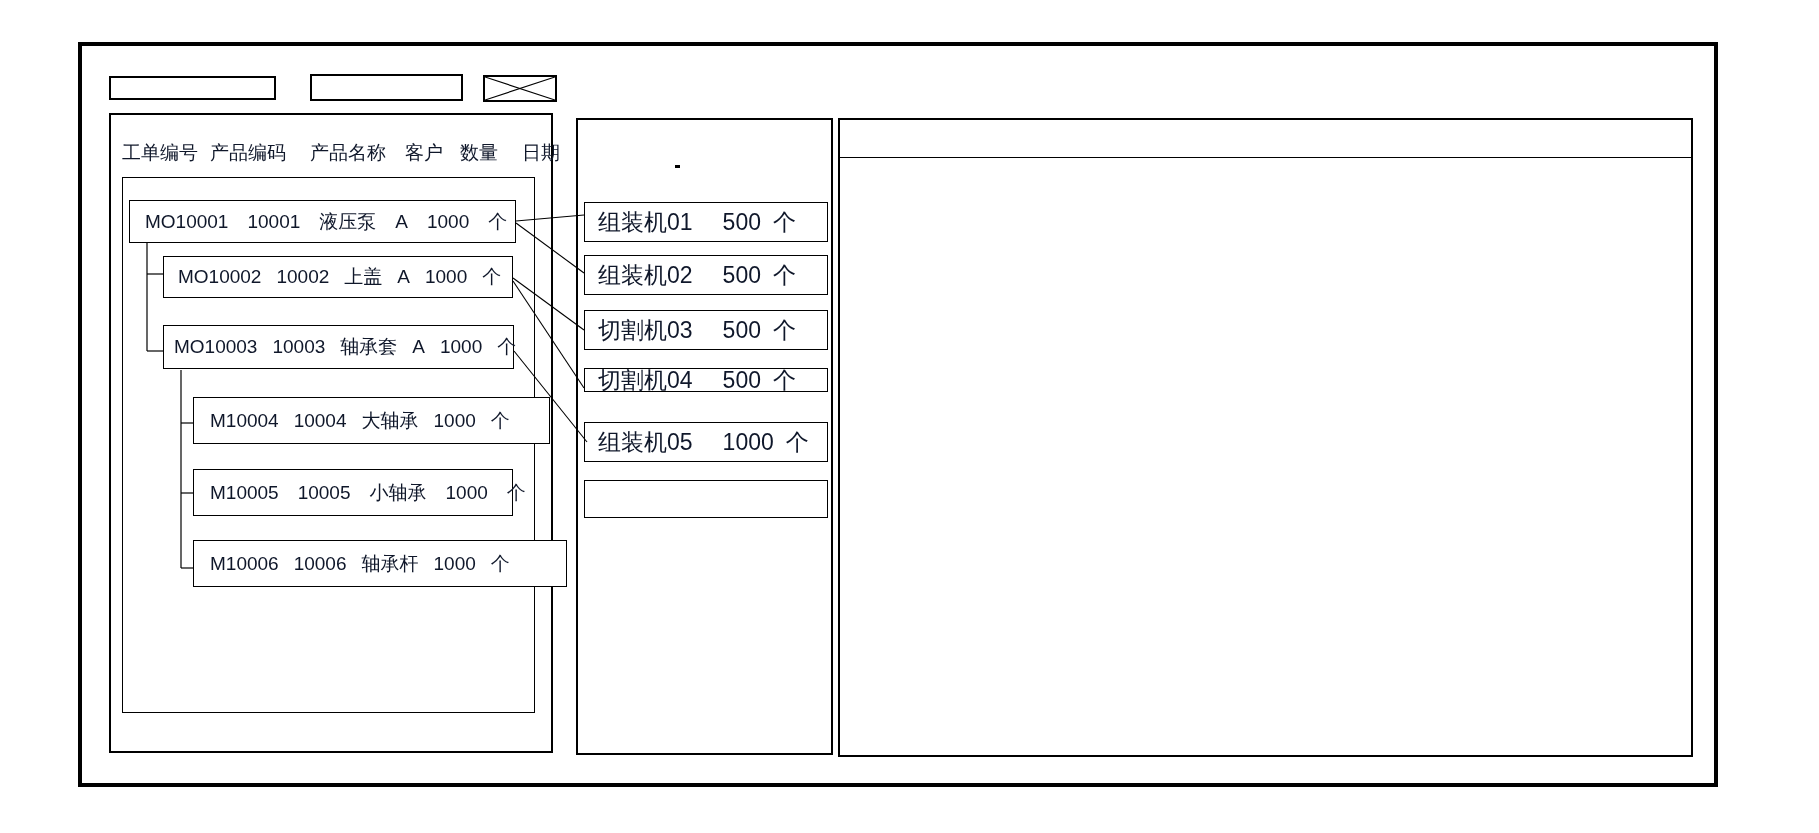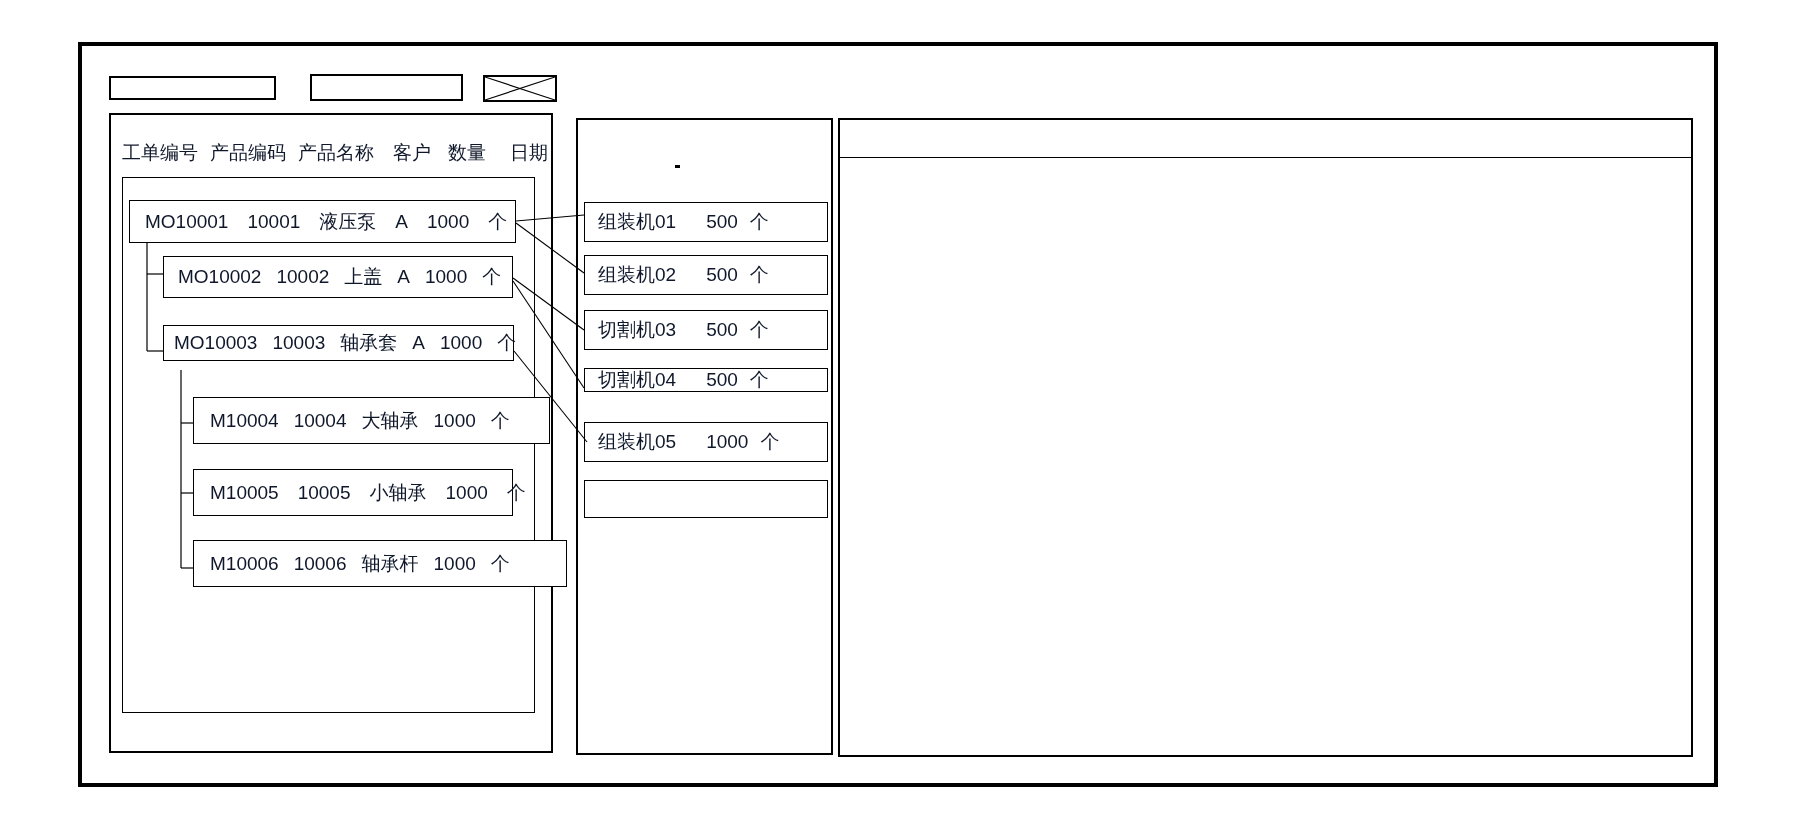--- a/index.html
+++ b/index.html
@@ -14,33 +14,33 @@
   .closebox svg{display:block;width:100%;height:100%;}
   
   .leftpanel{left:109px;top:113px;width:444px;height:640px;border:2px solid #000;background:#fff;}
   .innerbox{left:122px;top:177px;width:413px;height:536px;border:1.5px solid #000;background:#fff;}
   .midpanel{left:576px;top:118px;width:257px;height:637px;border:2px solid #000;background:#fff;}
   .rightpanel{left:838px;top:118px;width:855px;height:639px;border:2px solid #000;background:#fff;}
   .rp-divider{position:absolute;left:0;right:0;top:37px;border-top:1.5px solid #000;}
   .dot{left:675px;top:165px;width:5px;height:3px;background:#000;}
   
   .cols{left:122px;top:142px;height:22px;display:flex;align-items:center;font-size:19px;white-space:nowrap;}
-  .c1{margin-right:12px}.c2{margin-right:12px}.c3{margin-right:19px}.c4{margin-right:17px}.c5{margin-right:24px}
+  .c1{margin-right:12px}.c2{margin-right:24px}.c3{margin-right:19px}.c4{margin-right:17px}.c5{margin-right:24px}
   
   .tbox{border:1.5px solid #000;background:#fff;display:flex;align-items:center;
         font-size:19px;white-space:nowrap;gap:19px;cursor:pointer;}
   .t1{left:129px;top:200px;width:387px;height:43px;padding-left:15px;text-align:center;}
   .t2{left:163px;top:256px;width:350px;height:42px;padding-left:14px;gap:15px;}
-  .t3{left:163px;top:325px;width:351px;height:36px;padding-left:10px;gap:15px;}
+  .t3{left:163px;top:325px;width:351px;height:44px;padding-left:10px;gap:15px;}
   .t4{left:193px;top:397px;width:357px;height:47px;padding-left:16px;gap:15px;}
   .t5{left:193px;top:469px;width:320px;height:47px;padding-left:16px;}
   .t6{left:193px;top:540px;width:374px;height:47px;padding-left:16px;gap:15px;}
   
   .mbox{left:584px;width:244px;border:1.5px solid #000;background:#fff;display:flex;align-items:center;
-        font-size:19px;white-space:nowrap;padding-left:13px;cursor:pointer;}
+        font-size:23px;white-space:nowrap;padding-left:13px;cursor:pointer;}
   .m1{top:202px;height:40px;}.m2{top:255px;height:40px;}.m3{top:310px;height:40px;}
   .m4{top:368px;height:24px;}.m5{top:422px;height:40px;}.m6{top:480px;height:38px;}
   .mname{margin-right:30px;}.mqty{margin-right:12px;}
   
   .overlay{left:0;top:0;width:1819px;height:833px;pointer-events:none;z-index:10;}
 </style>
 </head>
 <body>
 
 <div class="stage">

